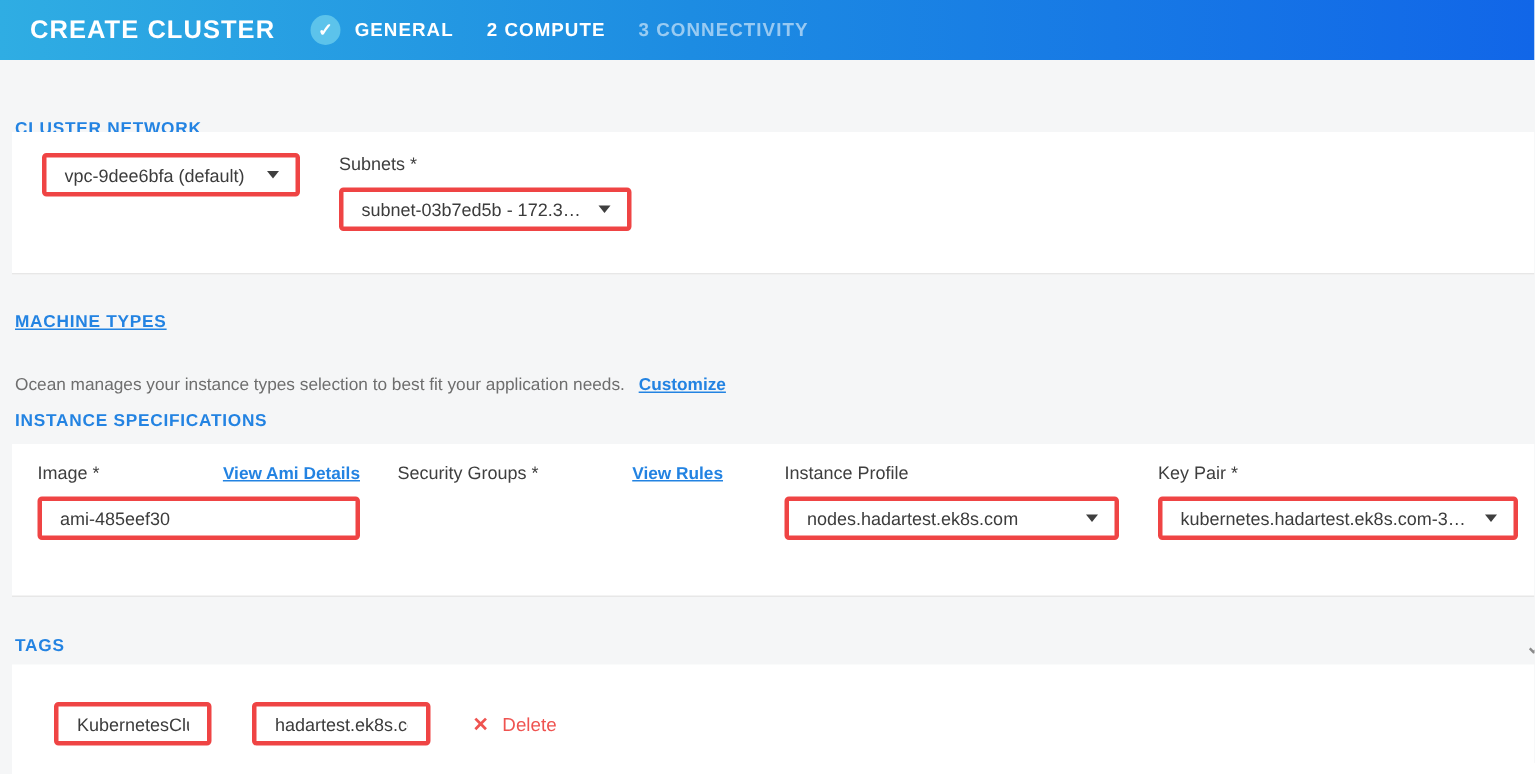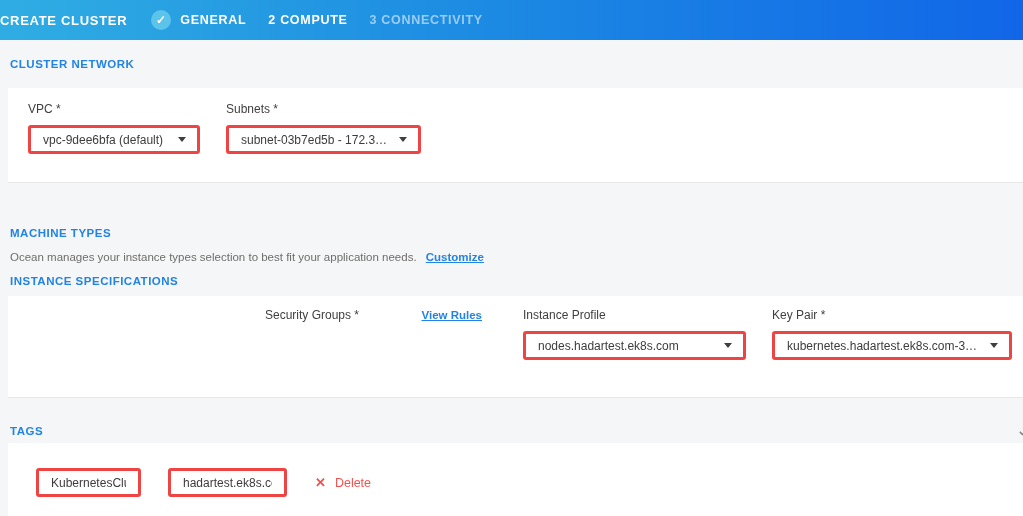--- a/index.html
+++ b/index.html
@@ -12,41 +12,42 @@
     color: #3d3d3d;
   }
 
   
   .topbar {
     position: absolute; top:0; left:0; width:1023px; height:40px;
     background: linear-gradient(to right, #2fade3 0%, #1d8ce2 45%, #1166e8 100%);
     display: flex; align-items: center;
   }
   .topbar-title {
-    color:#fff; font-weight:bold; font-size:13px; letter-spacing:.7px;
+    margin-left: 20px;
+    color:#fff; font-weight:bold; font-size:17px; letter-spacing:.7px;
   }
   .steps { display:flex; align-items:center; margin-left:24px; }
   .step { display:flex; align-items:center; font-weight:bold; font-size:12.5px; letter-spacing:.7px; }
   .step + .step { margin-left:22px; }
   .step.done .check-circle {
     width:20px; height:20px; border-radius:50%;
     background:#5cc3eb; color:#fff;
     display:flex; align-items:center; justify-content:center;
     font-size:12px; margin-right:9px; font-weight:bold;
   }
   .step.done, .step.active { color:#ffffff; }
   .step.upcoming { color:rgba(255,255,255,.55); }
 
   
   .section-title {
     position:absolute; left:10px;
     color:#2383e2; font-weight:bold; font-size:11.5px; letter-spacing:.5px;
   }
-  #t-cluster-network { top:58px; }
-  #t-machine-types   { top:227px; }
+  #t-cluster-network { top:80px; }
+  #t-machine-types   { top:209px;text-decoration:underline; }
   #t-instance-specs  { top:275px; }
   #t-tags            { top:425px; }
 
   .machine-desc {
     position:absolute; left:10px; top:251px;
     font-size:11.5px; color:#6e6e6e;
   }
   .machine-desc a, .field-link {
     color:#2383e2; font-weight:bold; text-decoration:underline;
     font-size:11.5px; cursor:pointer;
@@ -133,23 +134,20 @@
     <div class="step upcoming">
       <span>3 CONNECTIVITY</span>
     </div>
   </div>
 </div>
 
 <div class="section-title" id="t-cluster-network">CLUSTER NETWORK</div>
 
 <div class="panel" id="panel-network">
   <div class="field" id="f-vpc">
-    <div class="field-head">
-      <span class="field-label">VPC *</span>
-    </div>
     <div class="select">
       <span class="value">vpc-9dee6bfa (default)</span>
       <span class="caret"></span>
     </div>
   </div>
   <div class="field" id="f-subnets">
     <div class="field-head">
       <span class="field-label">Subnets *</span>
     </div>
     <div class="select">
@@ -162,20 +160,27 @@
 <div class="section-title" id="t-machine-types">MACHINE TYPES</div>
 <div class="machine-desc">
   <span>Ocean manages your instance types selection to best fit your application needs.</span>
   <a>Customize</a>
 </div>
 
 <div class="section-title" id="t-instance-specs">INSTANCE SPECIFICATIONS</div>
 
 <div class="panel" id="panel-specs">
 
+  <div class="field" id="f-image">
+    <div class="field-head">
+      <span class="field-label">Image *</span>
+      <a class="field-link">View Ami Details</a>
+    </div>
+    <input class="text-input" type="text" value="ami-485eef30" style="">
+  </div>
 
   <div class="field" id="f-sg">
     <div class="field-head">
       <span class="field-label">Security Groups *</span>
       <a class="field-link">View Rules</a>
     </div>
   </div>
 
   <div class="field" id="f-profile">
     <div class="field-head">

